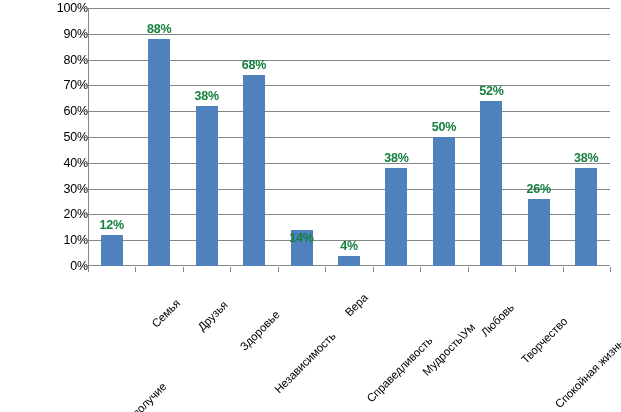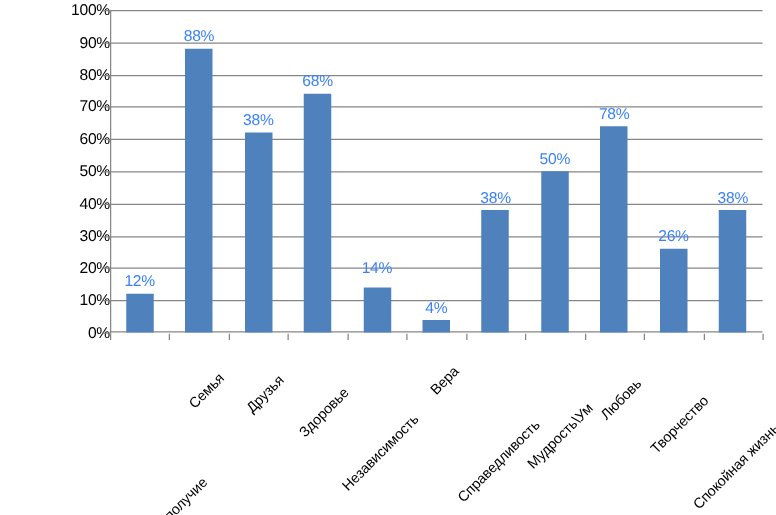--- a/index.html
+++ b/index.html
@@ -83,23 +83,24 @@
     bottom: 0;
     width: 22px;
     background: #4F81BD;
   }
   .bar-label {
     position: absolute;
     width: 60px;
     text-align: center;
     font-size: 12.5px;
     line-height: 13px;
-    color: #3b82f6;
+    color: #15803d;
     letter-spacing: -0.2px;
     white-space: nowrap;
+    font-weight: bold;
   }
 
   
   .xtick-mark {
     position: absolute;
     top: 267px;
     width: 1px;
     height: 5px;
     background: #868686;
   }
@@ -200,20 +201,20 @@
       <div class="cat-label" style="left: 544.513px;"><span class="cat-label-inner">Творчество</span></div>
       <div class="xtick-mark" style="left: 562.545px;"></div>
       <div class="cat-label" style="left: 591.967px;"><span class="cat-label-inner">Спокойная жизнь</span></div>
       <div class="xtick-mark" style="left: 610px;"></div>
     </div>
 
 <div class="bar-label" style="left: 81.7273px; top: 219.04px;">12%</div>
     <div class="bar-label" style="left: 129.182px; top: 22.96px;">88%</div>
     <div class="bar-label" style="left: 176.636px; top: 90.04px;">38%</div>
     <div class="bar-label" style="left: 224.091px; top: 59.08px;">68%</div>
-    <div class="bar-label" style="left: 271.545px; top: 208px;">14%</div>
+    <div class="bar-label" style="left: 271.545px; top: 232px;">14%</div>
     <div class="bar-label" style="left: 319px; top: 239.68px;">4%</div>
     <div class="bar-label" style="left: 366.455px; top: 151.96px;">38%</div>
     <div class="bar-label" style="left: 413.909px; top: 121px;">50%</div>
-    <div class="bar-label" style="left: 461.364px; top: 84.88px;">78%</div>
+    <div class="bar-label" style="left: 461.364px; top: 84.88px;">52%</div>
     <div class="bar-label" style="left: 508.818px; top: 182.92px;">26%</div>
     <div class="bar-label" style="left: 556.273px; top: 151.96px;">38%</div>
   </div>
 
 </body></html>

